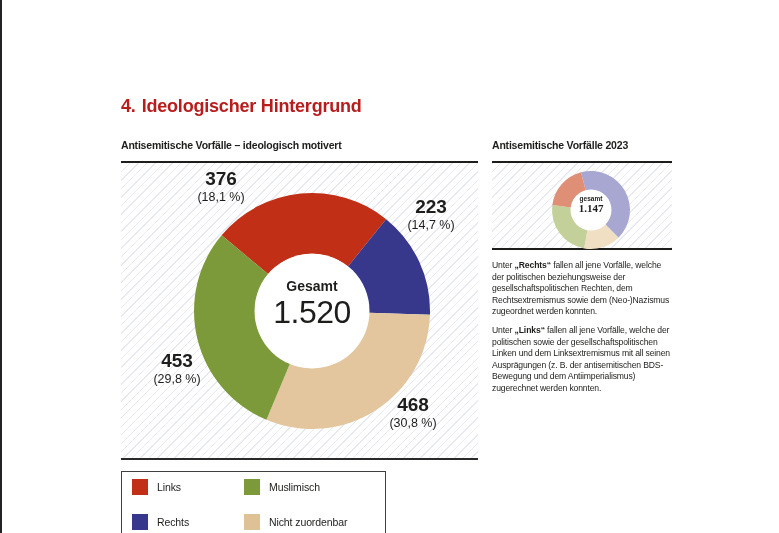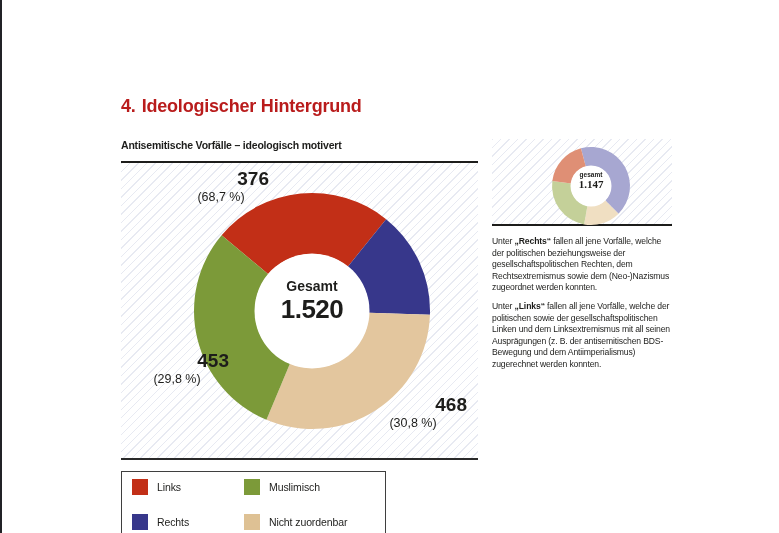--- a/index.html
+++ b/index.html
@@ -39,30 +39,30 @@
       #ffffff;
   }
   .chart-panel {
     position:relative;
     height:297px;
     border-bottom:2px solid #2a2a2a;
   }
   .chart-panel svg { position:absolute; left:0; top:0; }
 
   .seg-label { position:absolute; text-align:center; line-height:1.1; }
-  .seg-label .val { font-size:19px; font-weight:bold;text-align:right; }
+  .seg-label .val { font-size:19px; font-weight:bold; }
   .seg-label .pct { font-size:12.5px; margin-top:1px; }
   .lbl-0 { left:52px;  top:6px;   width:96px;  }
   .lbl-1 { left:262px; top:34px;  width:96px;  }
   .lbl-3 { left:4px;   top:188px; width:104px; }
   .lbl-2 { left:238px; top:232px; width:108px; }
 
   .donut-center { position:absolute; left:131px; top:115px; width:120px; text-align:center; }
   .donut-center .c1 { font-size:14px; font-weight:600; }
-  .donut-center .c2 { font-size:26px; font-weight:bold; letter-spacing:-0.5px; }
+  .donut-center .c2 { font-size:32px; font-weight:normal; letter-spacing:-0.5px; }
 
   .legend {
     margin-top:11px;
     width:265px;
     border:1.5px solid #3f3f3f;
     background:#ffffff;
     padding:7px 9px 7px 10px;
     display:grid;
     grid-template-columns:112px 1fr;
     grid-auto-flow:column;
@@ -106,21 +106,25 @@
     <svg width="357" height="297" viewBox="0 0 357 297">
         <path d="M100.61,72.15A118,118 0 0 1 265.13,56.19L226.81,103.65A57,57 0 0 0 147.34,111.36Z" fill="#c22f17"></path>
         <path d="M265.13,56.19A118,118 0 0 1 308.94,151.79L247.97,149.83A57,57 0 0 0 226.81,103.65Z" fill="#37378b"></path>
         <path d="M308.94,151.79A118,118 0 0 1 145.43,256.84L168.99,200.58A57,57 0 0 0 247.97,149.83Z" fill="#e3c69e"></path>
         <path d="M145.43,256.84A118,118 0 0 1 100.61,72.15L147.34,111.36A57,57 0 0 0 168.99,200.58Z" fill="#7c9a39"></path>
         <circle cx="191" cy="148" r="57.5" fill="#ffffff"></circle>
       </svg>
 
     <div class="seg-label lbl-0">
       <div class="val">376</div>
-      <div class="pct">(68,7 %)</div>
+      <div class="pct">(18,1 %)</div>
+    </div>
+    <div class="seg-label lbl-1">
+      <div class="val">223</div>
+      <div class="pct">(14,7 %)</div>
     </div>
     <div class="seg-label lbl-2">
       <div class="val">468</div>
       <div class="pct">(30,8 %)</div>
     </div>
     <div class="seg-label lbl-3">
       <div class="val">453</div>
       <div class="pct">(29,8 %)</div>
     </div>
 
@@ -144,20 +148,21 @@
       <span class="legend-label">Muslimisch</span>
     </div>
     <div class="legend-item">
       <span class="legend-swatch" style="background-color: rgb(222, 193, 148);"></span>
       <span class="legend-label">Nicht zuordenbar</span>
     </div>
   </div>
 </div>
 
 <div class="col col-right">
+  <div class="panel-header">Antisemitische Vorfälle 2023</div>
 
   <div class="mini-panel hatch">
     <svg width="180" height="87" viewBox="0 0 180 87">
         <path d="M88.91,9.33A39,39 0 0 1 126.52,74.63L113.11,61.17A20,20 0 0 0 93.82,27.68Z" fill="#a7a7d1"></path>
         <path d="M126.52,74.63A39,39 0 0 1 92.09,85.38L95.46,66.68A20,20 0 0 0 113.11,61.17Z" fill="#f0dfc2"></path>
         <path d="M92.09,85.38A39,39 0 0 1 60.32,42.03L79.16,44.45A20,20 0 0 0 95.46,66.68Z" fill="#c4d099"></path>
         <path d="M60.32,42.03A39,39 0 0 1 88.91,9.33L93.82,27.68A20,20 0 0 0 79.16,44.45Z" fill="#df8f75"></path>
         <circle cx="99" cy="47" r="20.5" fill="#ffffff"></circle>
       </svg>
     <div class="mini-center">

